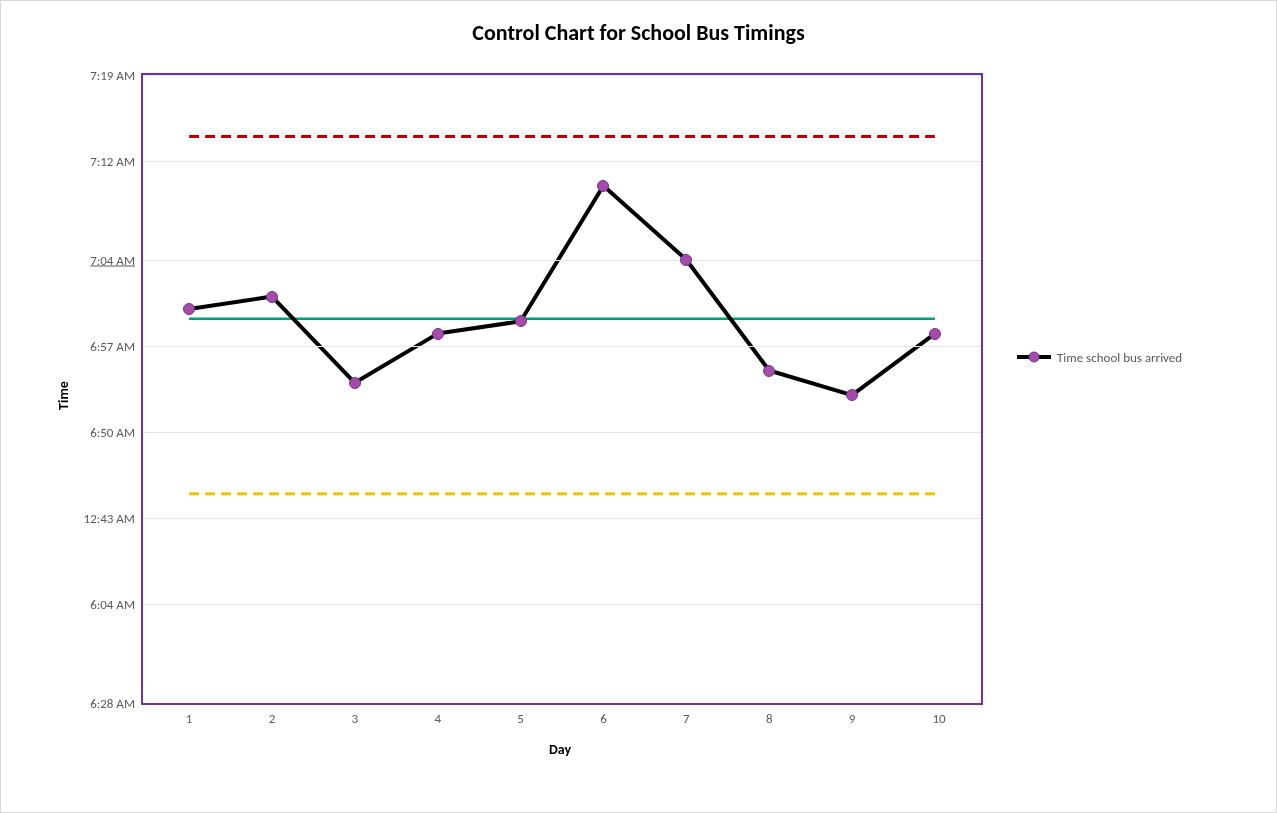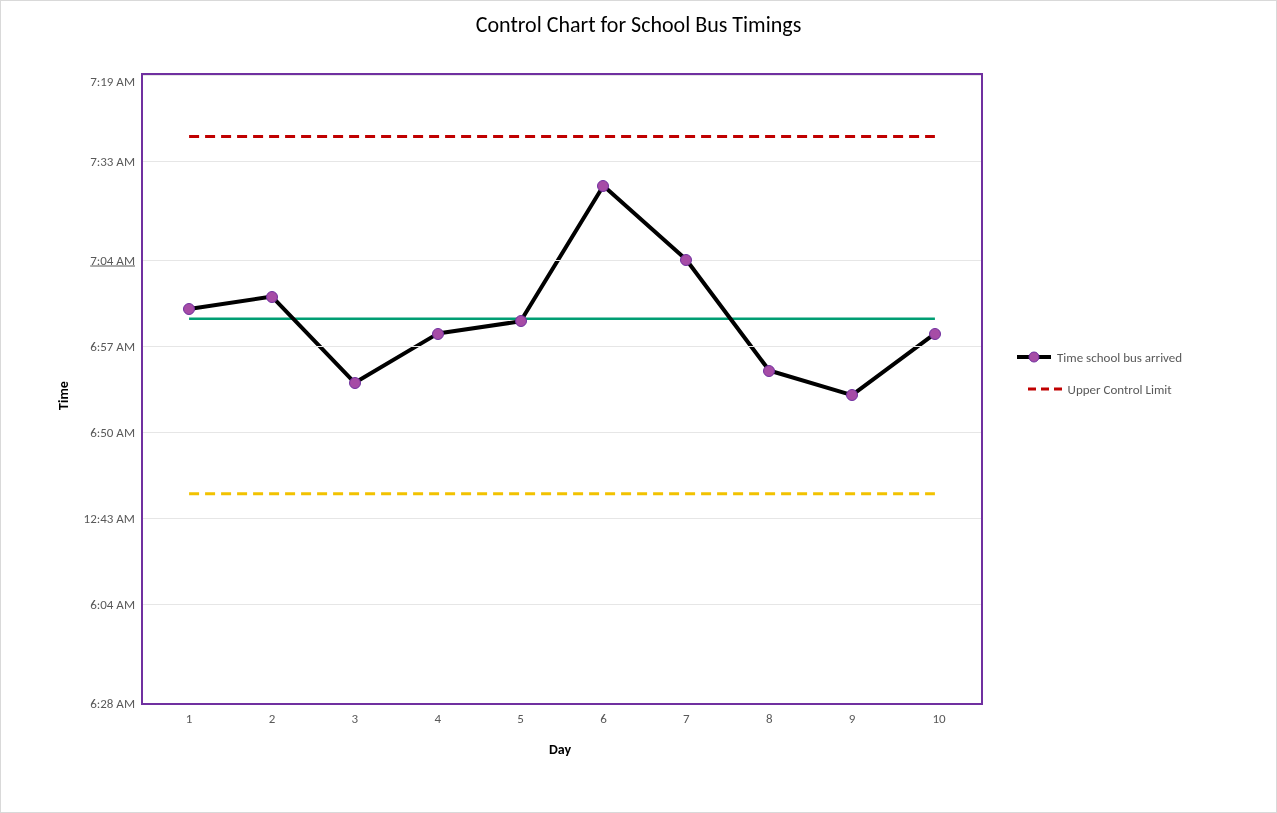--- a/index.html
+++ b/index.html
@@ -12,26 +12,26 @@
   .chart-container {
     box-sizing: border-box;
     width: 1277px;
     height: 813px;
     border: 1px solid #d9d9d9;
     position: relative;
     background: #ffffff;
   }
   .chart-title {
     position: absolute;
-    top: 10px;
+    top: 18px;
     left: 0;
     width: 100%;
     text-align: center;
     font-size: 22px;
-    font-weight: 400;
+    font-weight: 700;
     color: #000000;
   }
   .plot-area {
     position: absolute;
     border: 2px solid #7030a0;
     background: #ffffff;
   }
   .gridline {
     position: absolute;
     left: 0;
@@ -74,21 +74,20 @@
   .legend {
     position: absolute;
     font-size: 13px;
     color: #595959;
   }
   .legend-item {
     display: flex;
     align-items: center;
     gap: 6px;
     height: 32px;
-    justify-content: center;
   }
   .legend-swatch {
     width: 34px;
     height: 14px;
     position: relative;
     flex: 0 0 34px;
   }
   .marker-dot {
     position: absolute;
     width: 10px;
@@ -126,23 +125,23 @@
       <div class="y-tick-label" style="top: 529.49px;">6:04 AM</div>
       <div class="gridline" style="top: 443.294px;"></div>
       <div class="y-tick-label" style="top: 443.294px;">12:43 AM</div>
       <div class="gridline" style="top: 357.098px;"></div>
       <div class="y-tick-label" style="top: 357.098px;">6:50 AM</div>
       <div class="gridline" style="top: 270.902px;"></div>
       <div class="y-tick-label" style="top: 270.902px;">6:57 AM</div>
       <div class="gridline" style="top: 184.706px;"></div>
       <div class="y-tick-label" style="top: 184.706px; text-decoration: underline;">7:04 AM</div>
       <div class="gridline" style="top: 86.1961px;"></div>
-      <div class="y-tick-label" style="top: 86.1961px;">7:33 AM</div>
+      <div class="y-tick-label" style="top: 86.1961px;">7:12 AM</div>
       <div class="gridline" style="top: 0px;"></div>
-      <div class="y-tick-label" style="top: 6px; text-align: center;">7:19 AM</div>
+      <div class="y-tick-label" style="top: 0px; text-align: center;">7:19 AM</div>
       <div class="x-tick-label" style="left: 46.09px;">1</div>
       <div class="x-tick-label" style="left: 128.959px;">2</div>
       <div class="x-tick-label" style="left: 211.828px;">3</div>
       <div class="x-tick-label" style="left: 294.697px;">4</div>
       <div class="x-tick-label" style="left: 377.566px;">5</div>
       <div class="x-tick-label" style="left: 460.434px;">6</div>
       <div class="x-tick-label" style="left: 543.303px;">7</div>
       <div class="x-tick-label" style="left: 626.172px;">8</div>
       <div class="x-tick-label" style="left: 709.041px;">9</div>
       <div class="x-tick-label" style="left: 796px;">10</div>
@@ -161,21 +160,15 @@
   <div class="axis-title-x" style="left:559px; top:740px;">Day</div>
 
   <div class="legend" id="legend" style="left: 1016px; top: 340px;">
       <div class="legend-item">
         <div class="legend-swatch"><svg width="34" height="14">
             <line x1="0" y1="7" x2="34" y2="7" stroke="#000000" stroke-width="4"></line>
             <circle cx="17" cy="7" r="5" fill="#a64ca6" stroke="#7030a0" stroke-width="1"></circle>
           </svg></div>
         <span>Time school bus arrived</span>
       </div>
-      <div class="legend-item">
-        <div class="legend-swatch"><svg width="34" height="14">
-            <line x1="0" y1="7" x2="34" y2="7" stroke="#c00000" stroke-width="3" stroke-dasharray="8 5"></line>
-          </svg></div>
-        <span>Upper Control Limit</span>
-      </div>
     </div>
 
 </div>
 
 </body></html>

